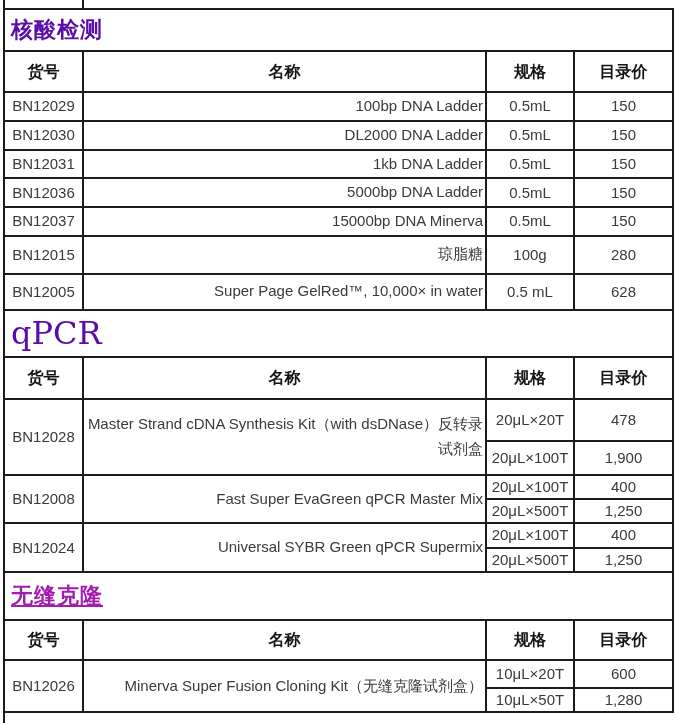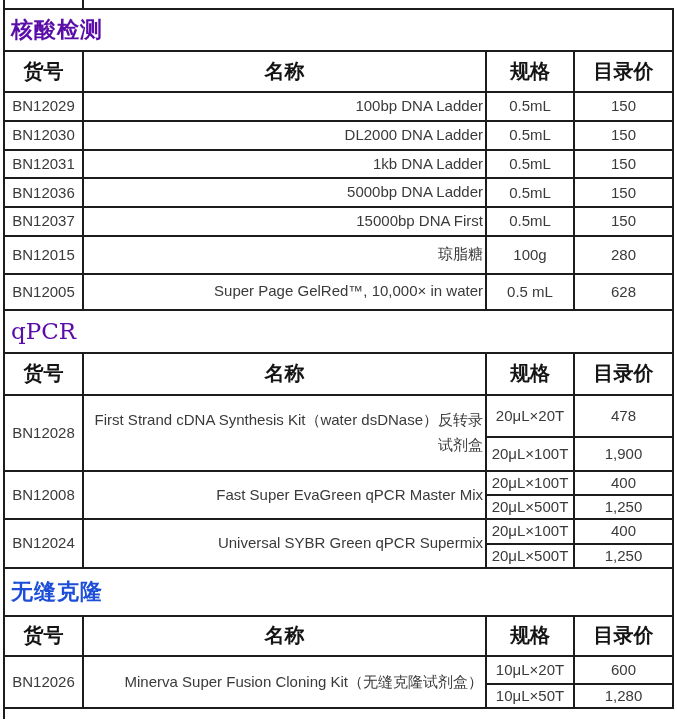--- a/index.html
+++ b/index.html
@@ -26,30 +26,30 @@
   col.c-price{width:99px;}
 
   td,th{
     border:2px solid #1c1c1c;
     text-align:center;vertical-align:middle;
     font-size:15px;color:#3a3a3a;
     padding:1px 2px;overflow:hidden;
     line-height:1.35;
   }
   th{
-    font-size:20px;font-weight:bold;color:#141414;
+    font-size:16px;font-weight:bold;color:#141414;
   }
   td.section-title{
     text-align:left;padding-left:6px;
     font-size:22px;font-weight:bold;
     letter-spacing:1px;
   }
   td.section-title.latin{
     font-family:"DejaVu Serif",serif;
-    font-weight:normal;font-size:23px;letter-spacing:0;
+    font-weight:normal;font-size:32px;letter-spacing:0;
   }
   td.name-cell{line-height:1.65;text-align:right;}
 </style>
 </head>
 <body>
 
 <div class="page">
 
   <div class="sliver top-sliver">
     <div class="tick tick-left"></div>
@@ -92,21 +92,21 @@
           <td>150</td>
         </tr>
         <tr style="height: 24px;">
           <td rowspan="1">BN12036</td>
           <td class="name-cell" rowspan="1">5000bp DNA Ladder</td>
           <td>0.5mL</td>
           <td>150</td>
         </tr>
         <tr style="height: 24px;">
           <td rowspan="1">BN12037</td>
-          <td class="name-cell" rowspan="1">15000bp DNA First</td>
+          <td class="name-cell" rowspan="1">15000bp DNA Minerva</td>
           <td>0.5mL</td>
           <td>150</td>
         </tr>
         <tr style="height: 38px;">
           <td rowspan="1">BN12015</td>
           <td class="name-cell" rowspan="1">琼脂糖</td>
           <td>100g</td>
           <td>280</td>
         </tr>
         <tr style="height: 36px;">
@@ -130,21 +130,21 @@
           <td class="section-title latin" colspan="4" style="color: rgb(90, 12, 168);">qPCR</td>
         </tr>
         <tr style="height: 42px;">
           <th>货号</th>
           <th>名称</th>
           <th>规格</th>
           <th>目录价</th>
         </tr>
         <tr style="height: 42px;">
           <td rowspan="2">BN12028</td>
-          <td class="name-cell" rowspan="2">First Strand cDNA Synthesis Kit（water dsDNase）反转录试剂盒</td>
+          <td class="name-cell" rowspan="2">Master Strand cDNA Synthesis Kit（with dsDNase）反转录试剂盒</td>
           <td>20μL×20T</td>
           <td>478</td>
         </tr>
         <tr style="height: 34px;">
           <td>20μL×100T</td>
           <td>1,900</td>
         </tr>
         <tr style="height: 22px;">
           <td rowspan="2">BN12008</td>
           <td class="name-cell" rowspan="2">Fast Super EvaGreen qPCR Master Mix</td>
@@ -170,21 +170,21 @@
 
   <table class="ptable">
     <colgroup>
         <col class="c-code">
         <col class="c-name">
         <col class="c-spec">
         <col class="c-price">
       </colgroup>
     <tbody>
         <tr style="height: 48px;">
-          <td class="section-title" colspan="4" style="color: #1d4ed8;">无缝克隆</td>
+          <td class="section-title" colspan="4" style="color: #a21caf; text-decoration: underline;">无缝克隆</td>
         </tr>
         <tr style="height: 40px;">
           <th>货号</th>
           <th>名称</th>
           <th>规格</th>
           <th>目录价</th>
         </tr>
         <tr style="height: 28px;">
           <td rowspan="2">BN12026</td>
           <td class="name-cell" rowspan="2">Minerva Super Fusion Cloning Kit（无缝克隆试剂盒）</td>

